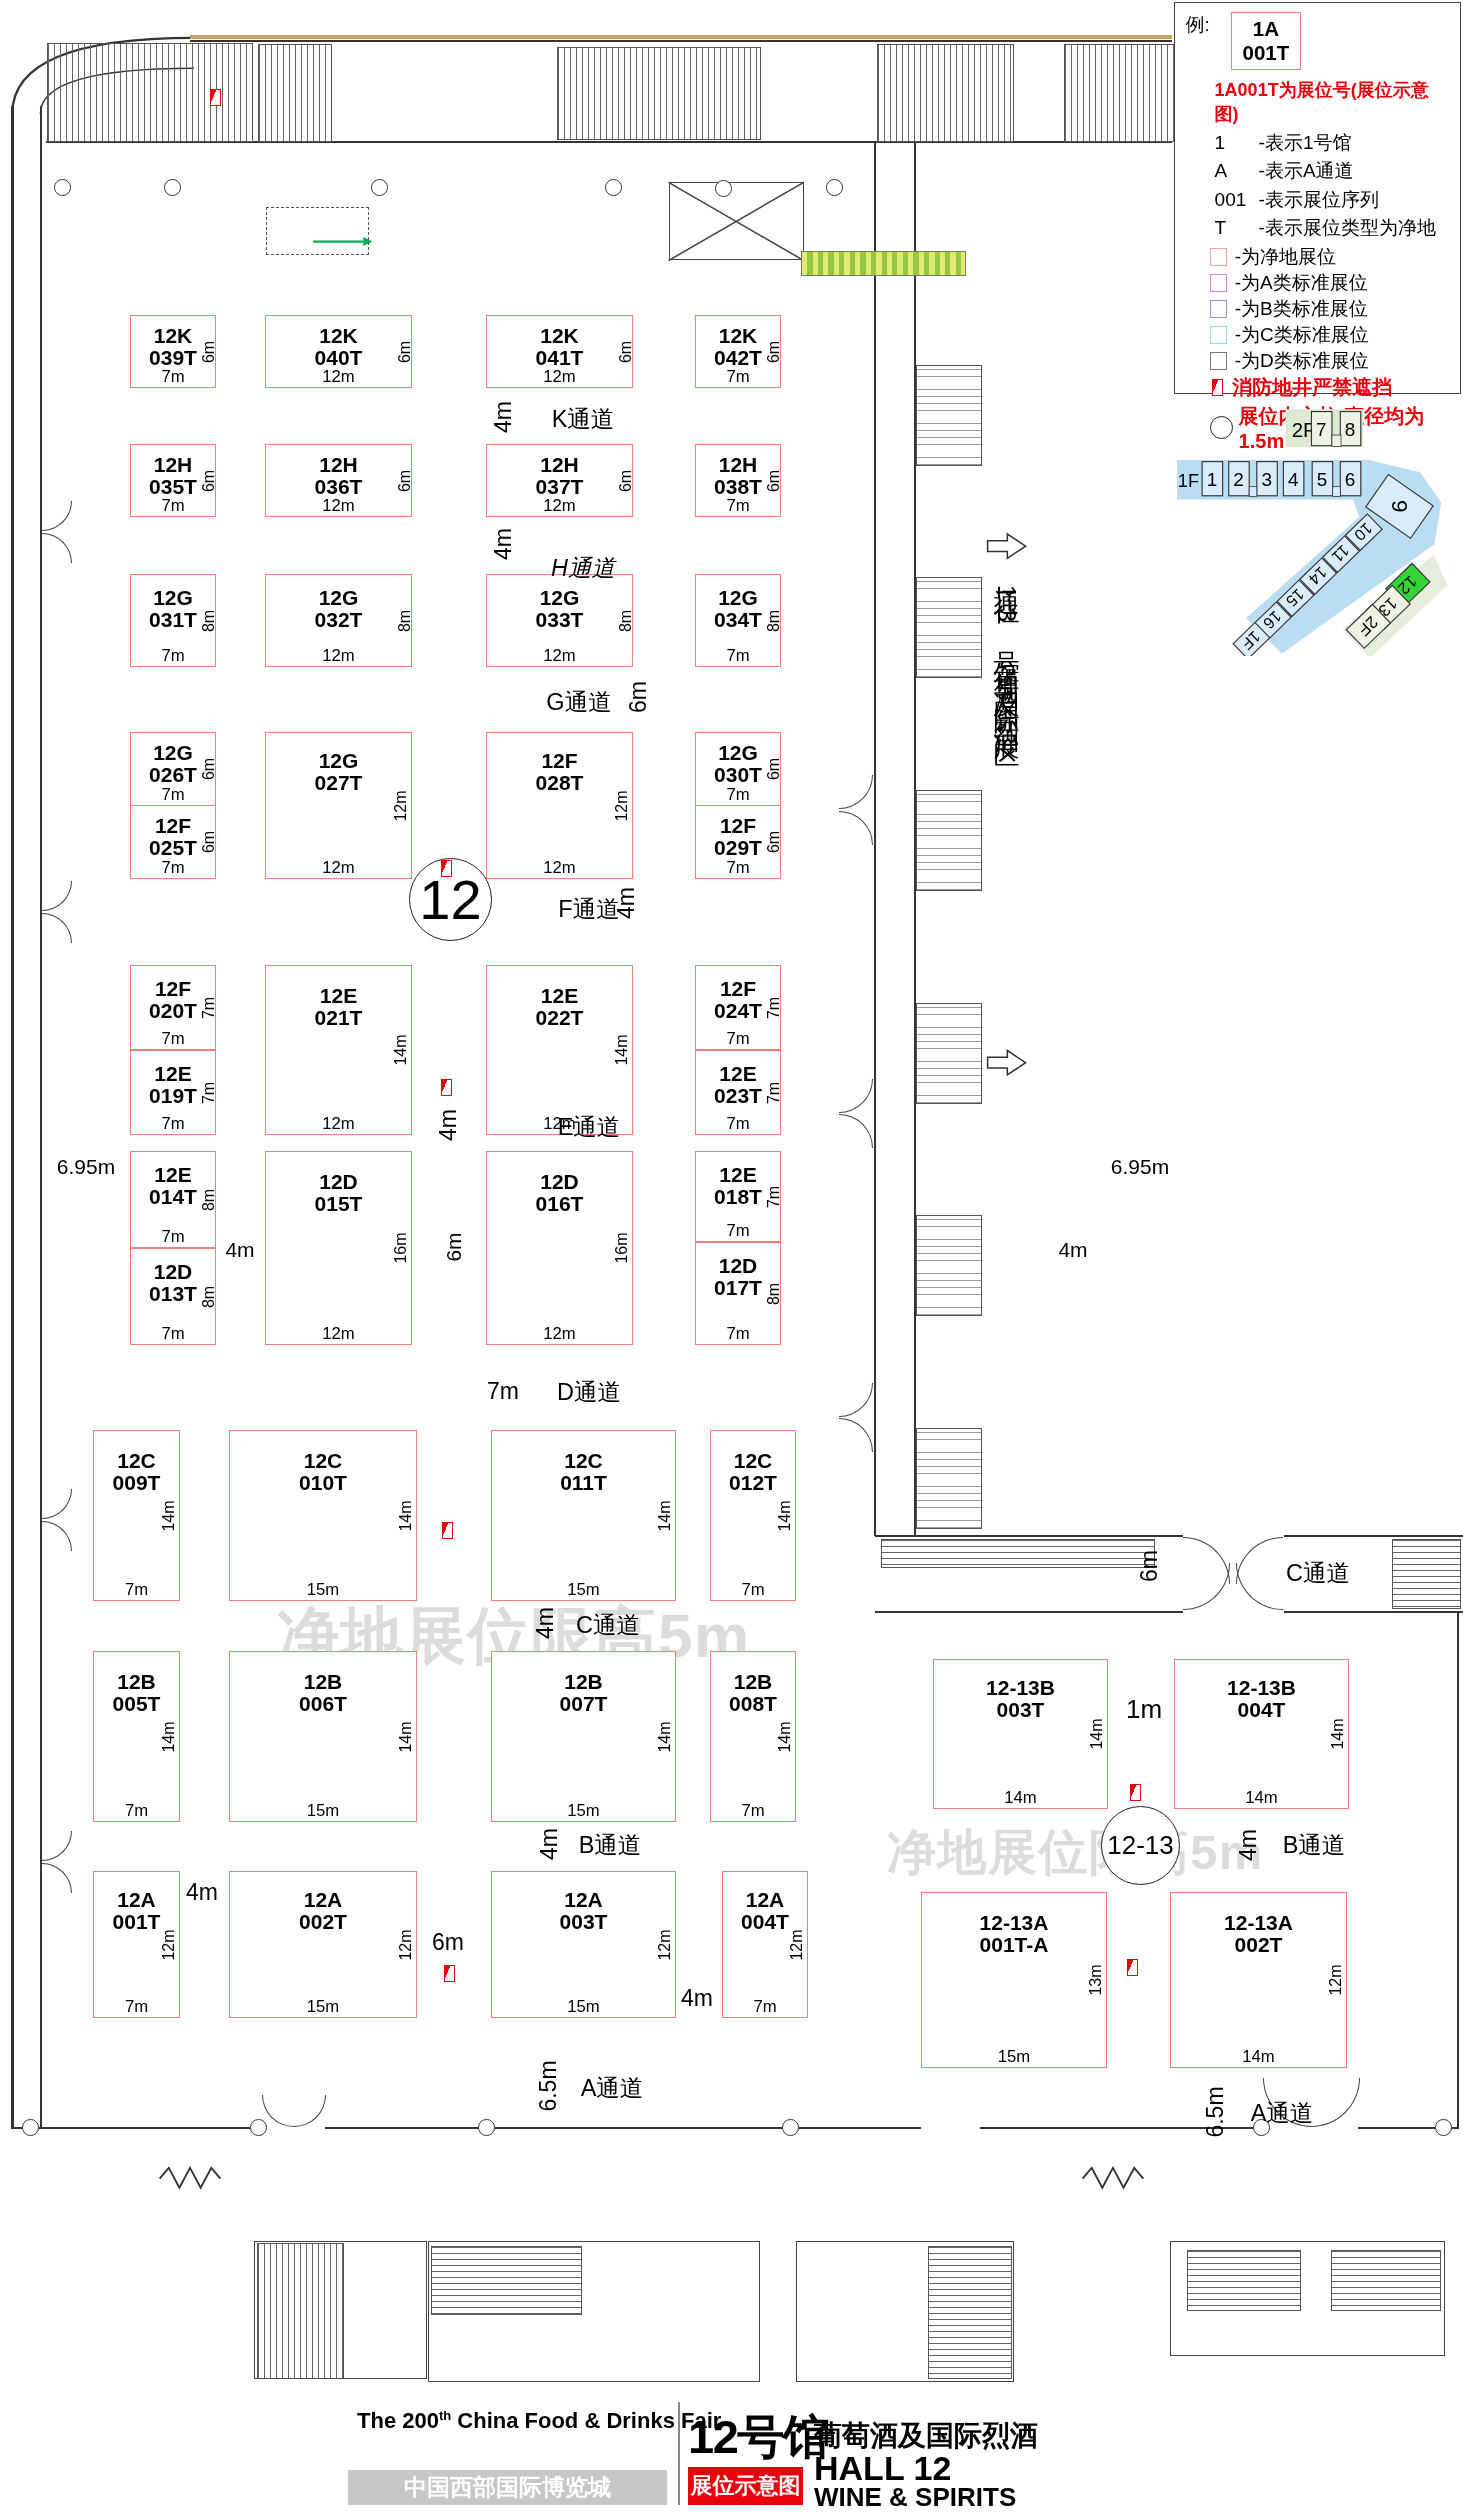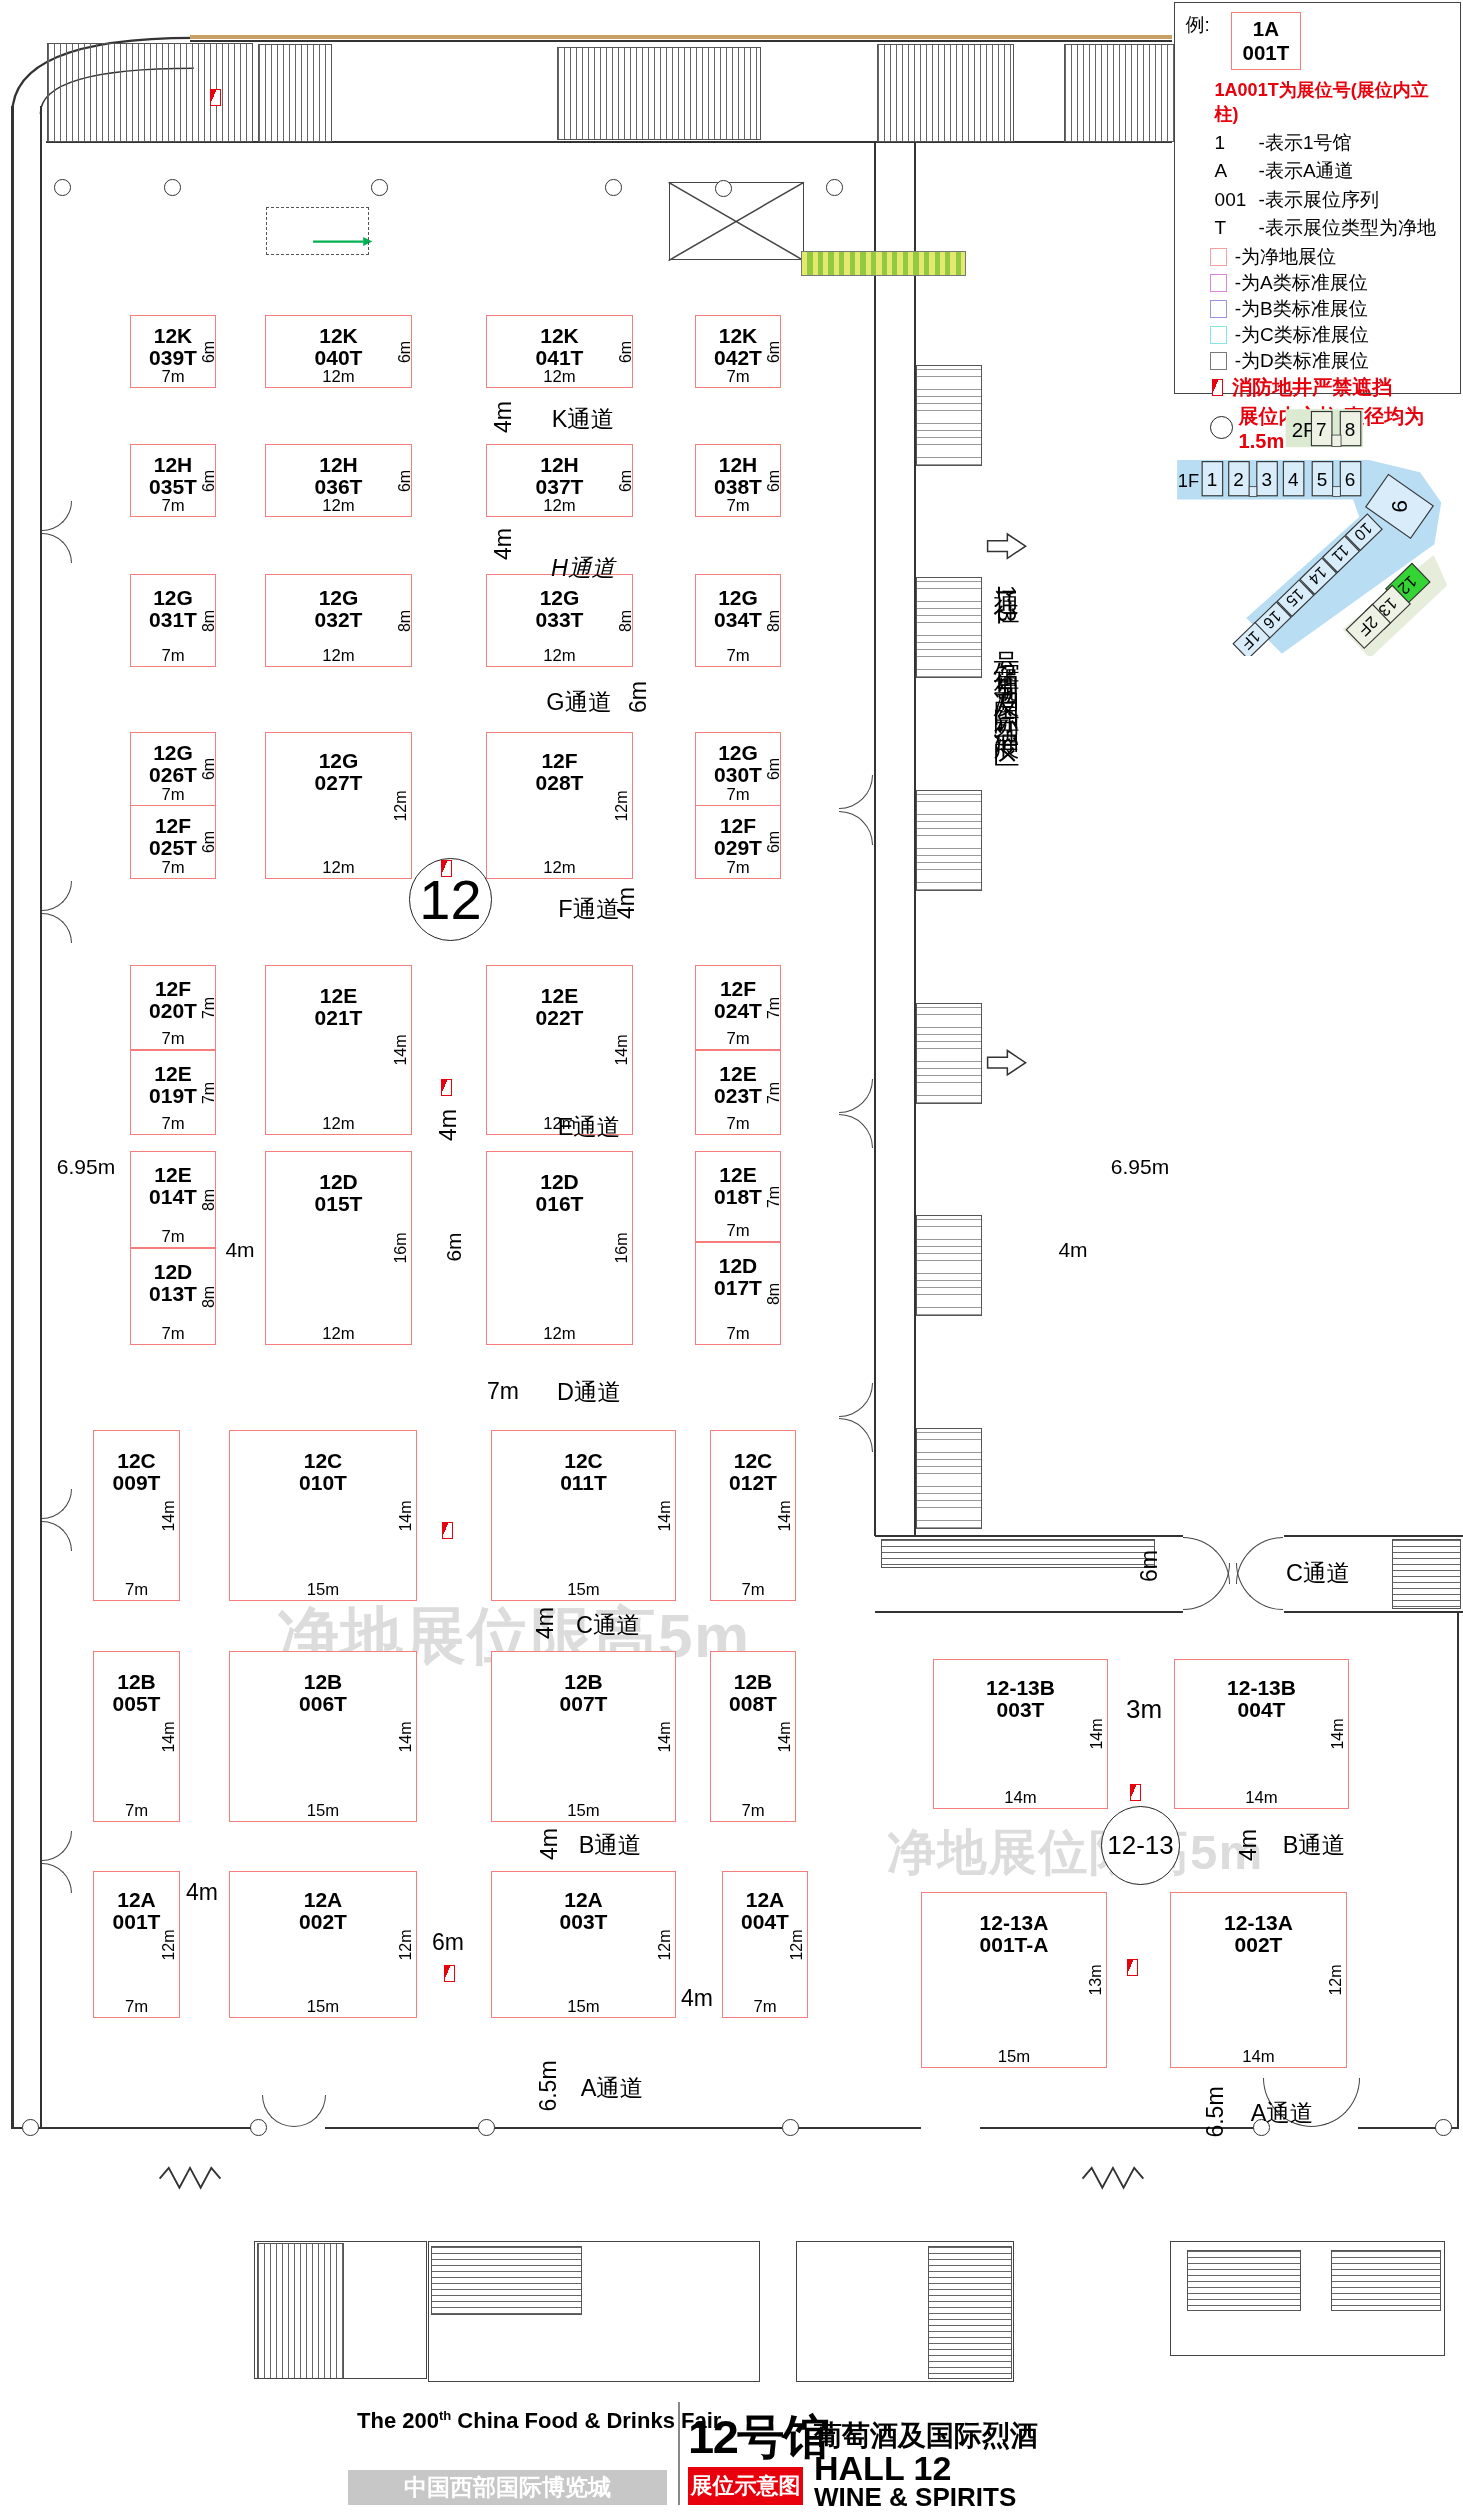--- a/index.html
+++ b/index.html
@@ -88,21 +88,21 @@
   </svg>
 
   <div id="legend">
     <div class="exrow">
       <span class="exlabel">例:</span>
       <div class="exbox">
         <div>1A</div>
         <div>001T</div>
       </div>
     </div>
-    <div class="rednote">1A001T为展位号(展位内立柱)</div>
+    <div class="rednote">1A001T为展位号(展位示意图)</div>
     <div id="legend-keys">
         <div class="keyrow">
           <span class="keyk">1</span>
           <span>-表示1号馆</span>
         </div>
         <div class="keyrow">
           <span class="keyk">A</span>
           <span>-表示A通道</span>
         </div>
         <div class="keyrow">
@@ -699,21 +699,21 @@
     <div class="lbl rot" style="left: 1215px; top: 2112px; font-size: 23px;">6.5m</div>
     <div class="lbl" style="left: 1282px; top: 2113px; font-size: 23.5px;">A通道</div>
     <div class="lbl" style="left: 86px; top: 1167px; font-size: 21px;">6.95m</div>
     <div class="lbl" style="left: 1140px; top: 1167px; font-size: 21px;">6.95m</div>
     <div class="lbl" style="left: 240px; top: 1250px; font-size: 21px;">4m</div>
     <div class="lbl" style="left: 1073px; top: 1250px; font-size: 21px;">4m</div>
     <div class="lbl rot" style="left: 454px; top: 1247px; font-size: 21px;">6m</div>
     <div class="lbl" style="left: 202px; top: 1892px; font-size: 23px;">4m</div>
     <div class="lbl" style="left: 448px; top: 1942px; font-size: 23px;">6m</div>
     <div class="lbl" style="left: 697px; top: 1998px; font-size: 23px;">4m</div>
-    <div class="lbl" style="left: 1144px; top: 1709px; font-size: 26px;">3m</div>
+    <div class="lbl" style="left: 1144px; top: 1709px; font-size: 26px;">1m</div>
     <div class="fire" style="left: 210px; top: 89px;"></div>
     <div class="fire" style="left: 441px; top: 860px;"></div>
     <div class="fire" style="left: 441px; top: 1079px;"></div>
     <div class="fire" style="left: 442px; top: 1522px;"></div>
     <div class="fire" style="left: 444px; top: 1965px;"></div>
     <div class="fire" style="left: 1130px; top: 1784px;"></div>
     <div class="fire" style="left: 1127px; top: 1959px;"></div>
     <div class="hcirc" style="left: 409px; top: 858px; width: 81px; height: 81px; font-size: 56px;">12</div>
     <div class="hcirc" style="left: 1101px; top: 1806px; width: 77px; height: 77px; font-size: 26px;">12-13</div>
     <div class="wm" style="left: 277px; top: 1594px; font-size: 62px;">净地展位限高5m</div>

